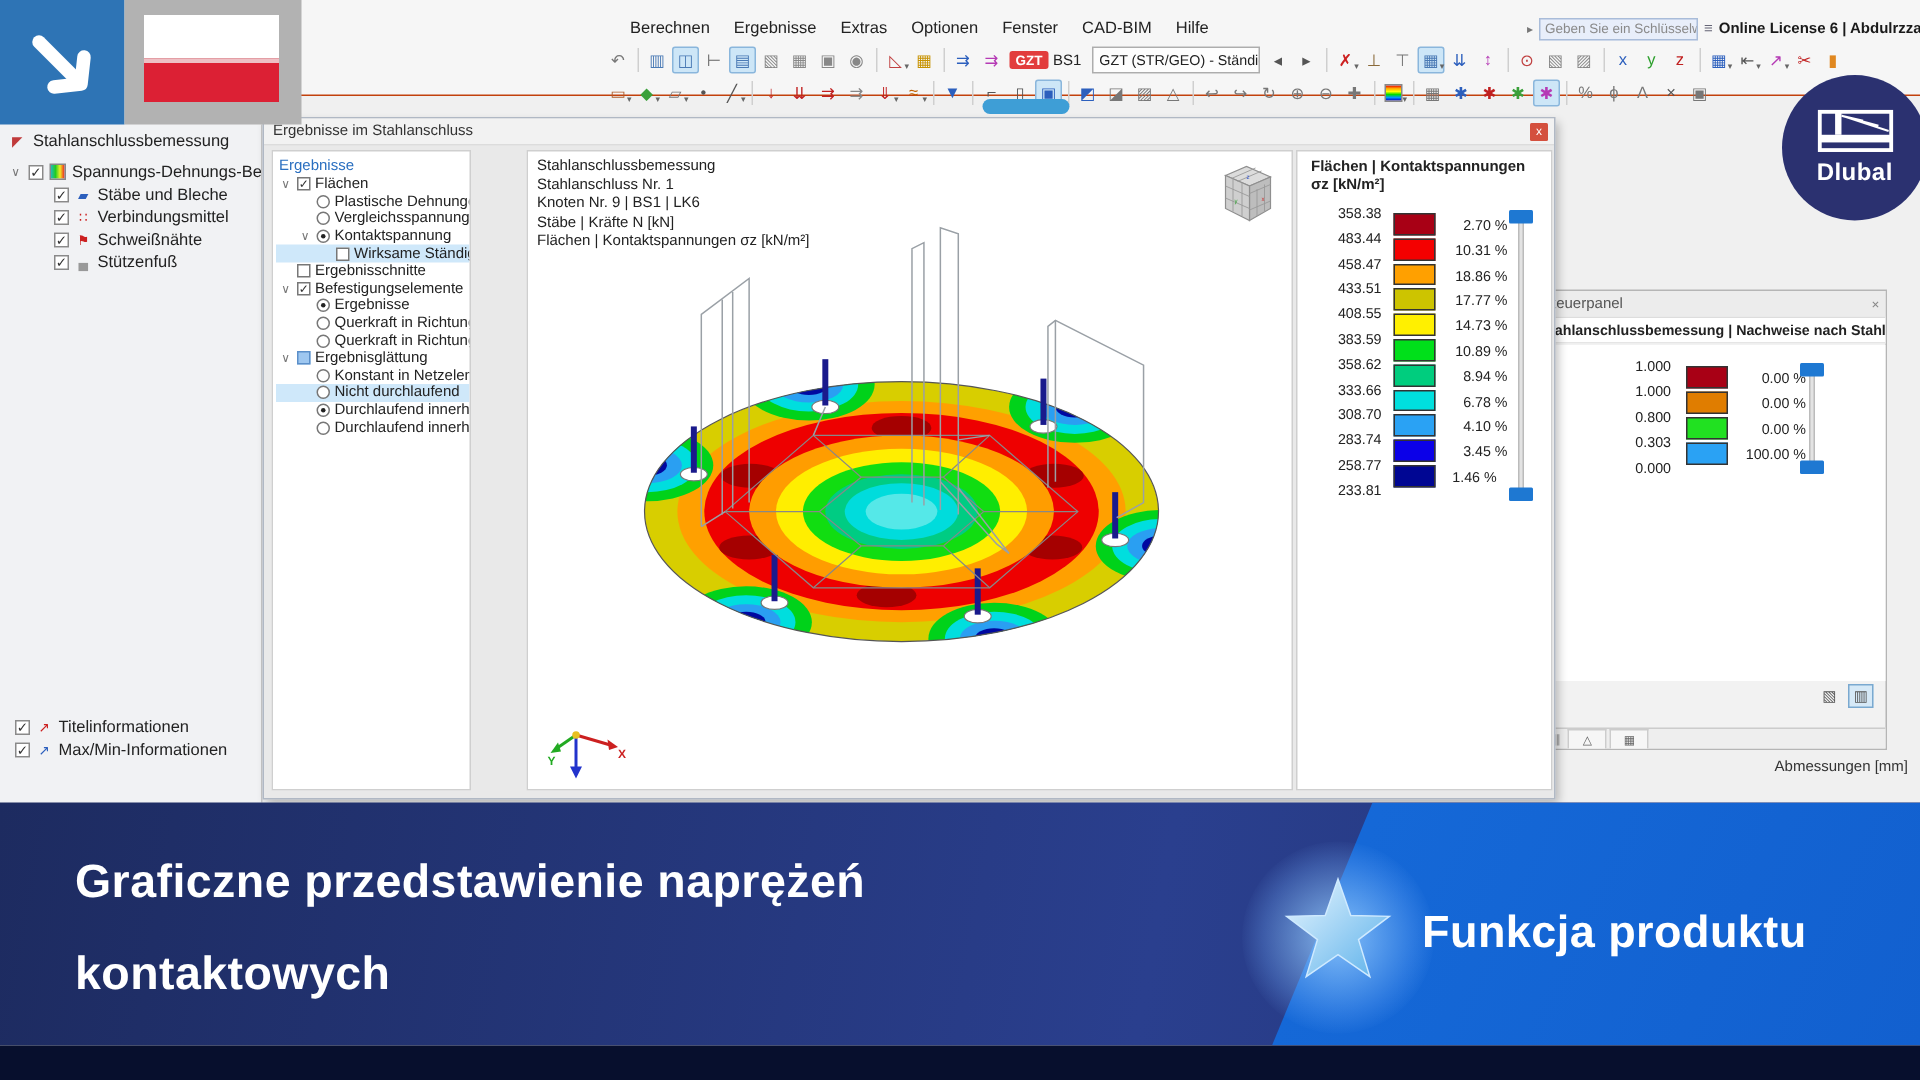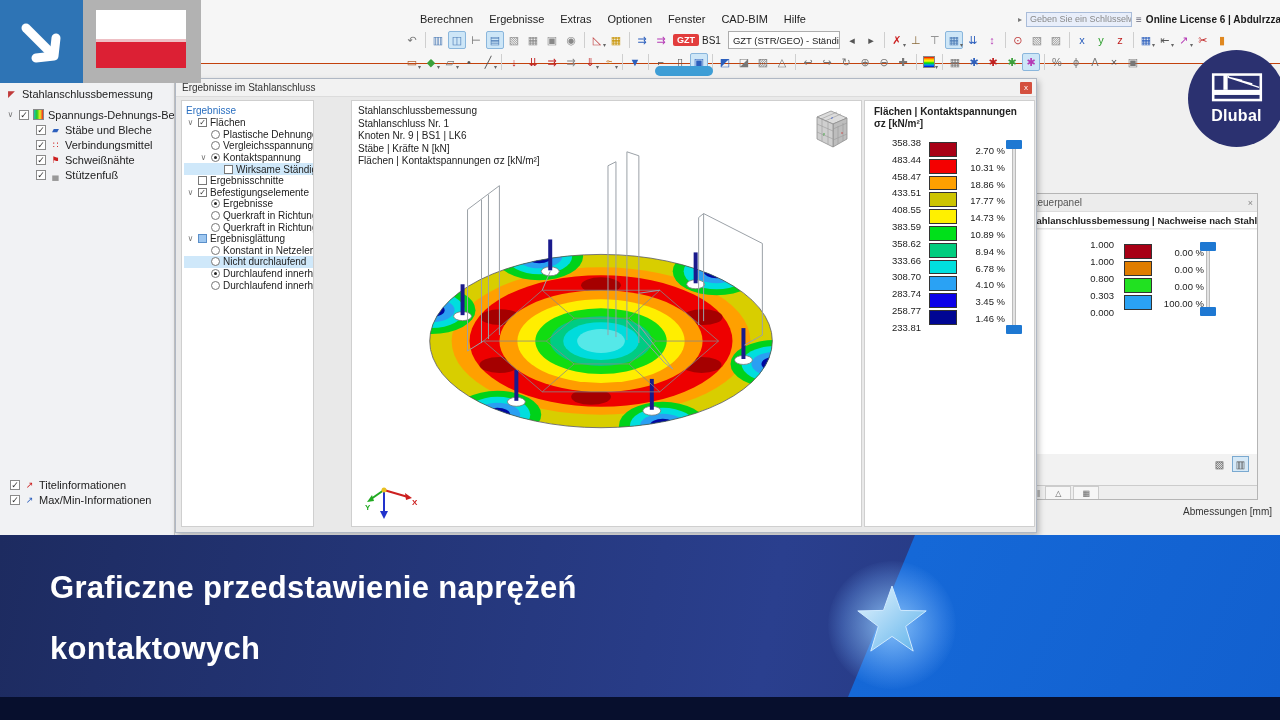--- a/index.html
+++ b/index.html
@@ -545,21 +545,21 @@
         <span class="lg-pct" style="top: 3px;">2.70 %</span>
         <span class="lg-pct" style="top: 19.8px;">10.31 %</span>
         <span class="lg-pct" style="top: 36.6px;">18.86 %</span>
         <span class="lg-pct" style="top: 53.4px;">17.77 %</span>
         <span class="lg-pct" style="top: 70.2px;">14.73 %</span>
         <span class="lg-pct" style="top: 87px;">10.89 %</span>
         <span class="lg-pct" style="top: 103.8px;">8.94 %</span>
         <span class="lg-pct" style="top: 120.6px;">6.78 %</span>
         <span class="lg-pct" style="top: 137.4px;">4.10 %</span>
         <span class="lg-pct" style="top: 154.2px;">3.45 %</span>
-        <span class="lg-pct" style="top: 171px;">1.46 %</span>
+        <span class="lg-pct" style="top: 171px; text-align: center;">1.46 %</span>
         <span class="lg-track"></span>
         <span class="lg-hand" style="top: -2px;"></span>
         <span class="lg-hand" style="top: 183px;"></span>
       </div>
   </div>
 </div>
 
 <div class="panel">
   <div class="pn-title">
     <span>Steuerpanel</span>
@@ -631,14 +631,15 @@
         <stop offset="0" stop-color="#eaf7ff"></stop>
           <stop offset="1" stop-color="#5ab0ea"></stop>
       </linearGradient>
     </defs>
     <polygon points="40,4 48.5,28.4 74.2,28.9 53.7,44.4 61.2,69.1 40,54.4 18.8,69.1 26.3,44.4 5.8,28.9 31.5,28.4" fill="url(#starg)" stroke="#cfeaff" stroke-width="1"></polygon>
   </svg>
   <div class="banner-title">
     <div>Graficzne przedstawienie naprężeń</div>
     <div>kontaktowych</div>
   </div>
+  <div class="badge-label">Funkcja produktu</div>
 </div>
 <div class="strip"></div>
 
 </body></html>

